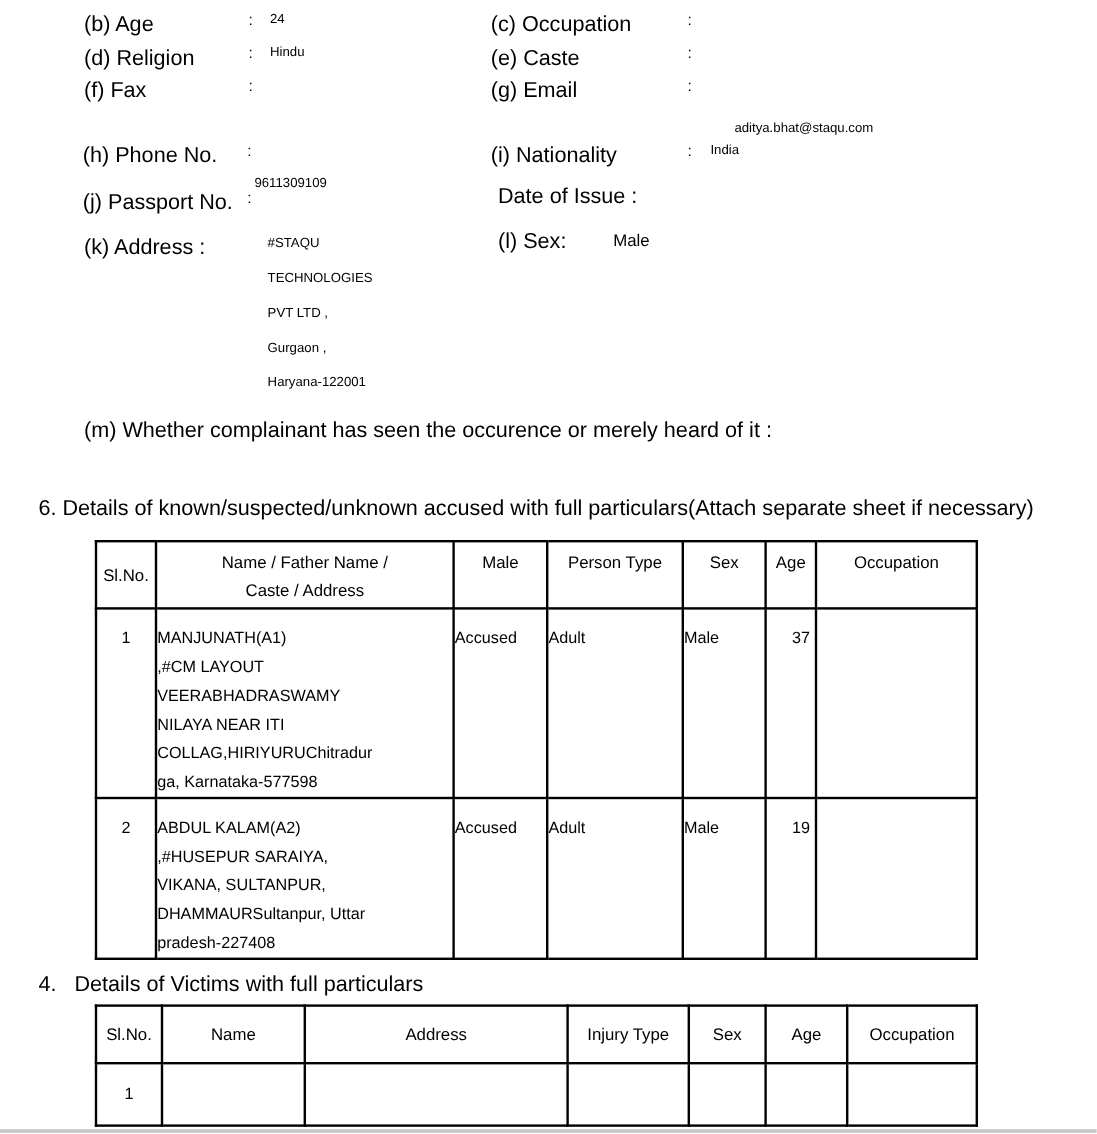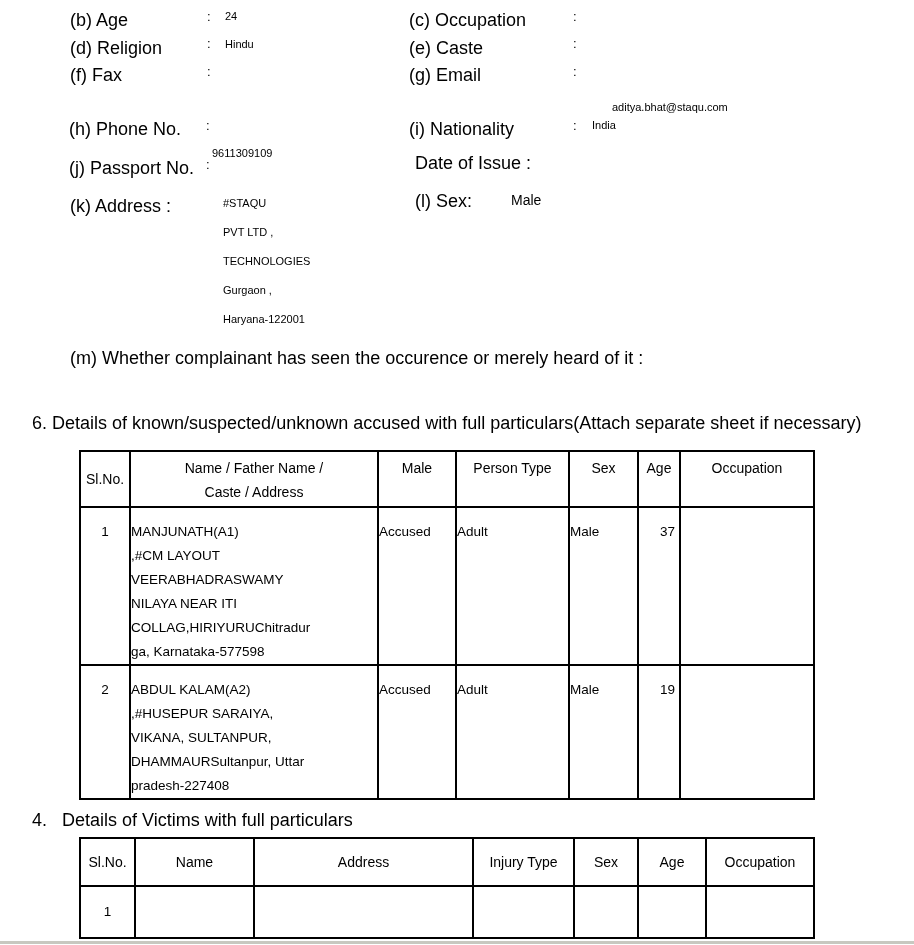--- a/index.html
+++ b/index.html
@@ -59,22 +59,22 @@
   <span class="abs lbl" style="left:69px; top:158px;">(j) Passport No.</span>
   <span class="abs colon" style="left:206px; top:157px;">:</span>
   <span class="abs val" style="left:225px; top:158px;"></span>
 
   <span class="abs lbl" style="left:415px; top:153px;">Date of Issue :</span>
   <span class="abs val" style="left:525px; top:153px;"></span>
 
   <span class="abs lbl" style="left:70px; top:196px;">(k) Address :</span>
   <div class="abs val" style="left:223px; top:189px;">
     <span class="addr-line">#STAQU</span>
+    <span class="addr-line">TECHNOLOGIES</span>
     <span class="addr-line">PVT LTD ,</span>
-    <span class="addr-line">TECHNOLOGIES</span>
     <span class="addr-line">Gurgaon ,</span>
     <span class="addr-line">Haryana-122001</span>
   </div>
 
   <span class="abs lbl" style="left:415px; top:191px;">(l) Sex:</span>
   <span class="abs small" style="left:511px; top:192px;">Male</span>
 
   <span class="abs lbl" style="left:70px; top:348px;">(m) Whether complainant has seen the occurence or merely heard of it :</span>
 </div>
 

